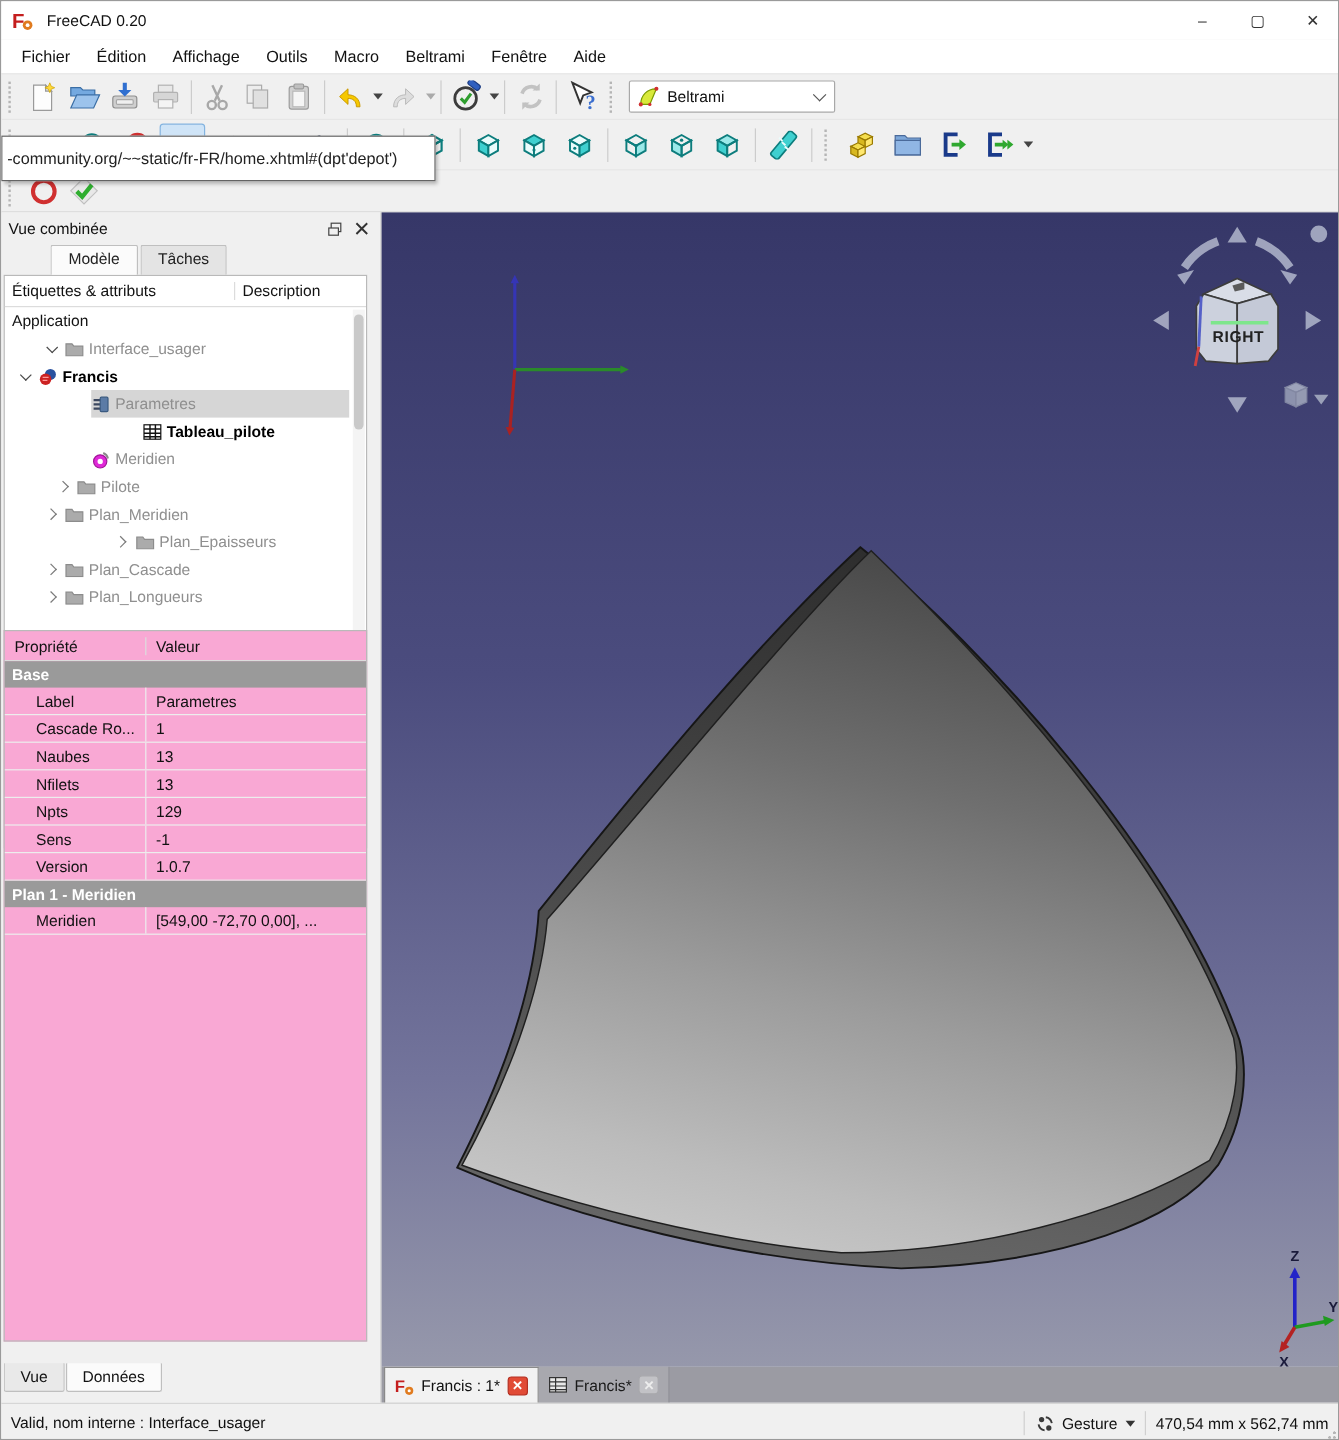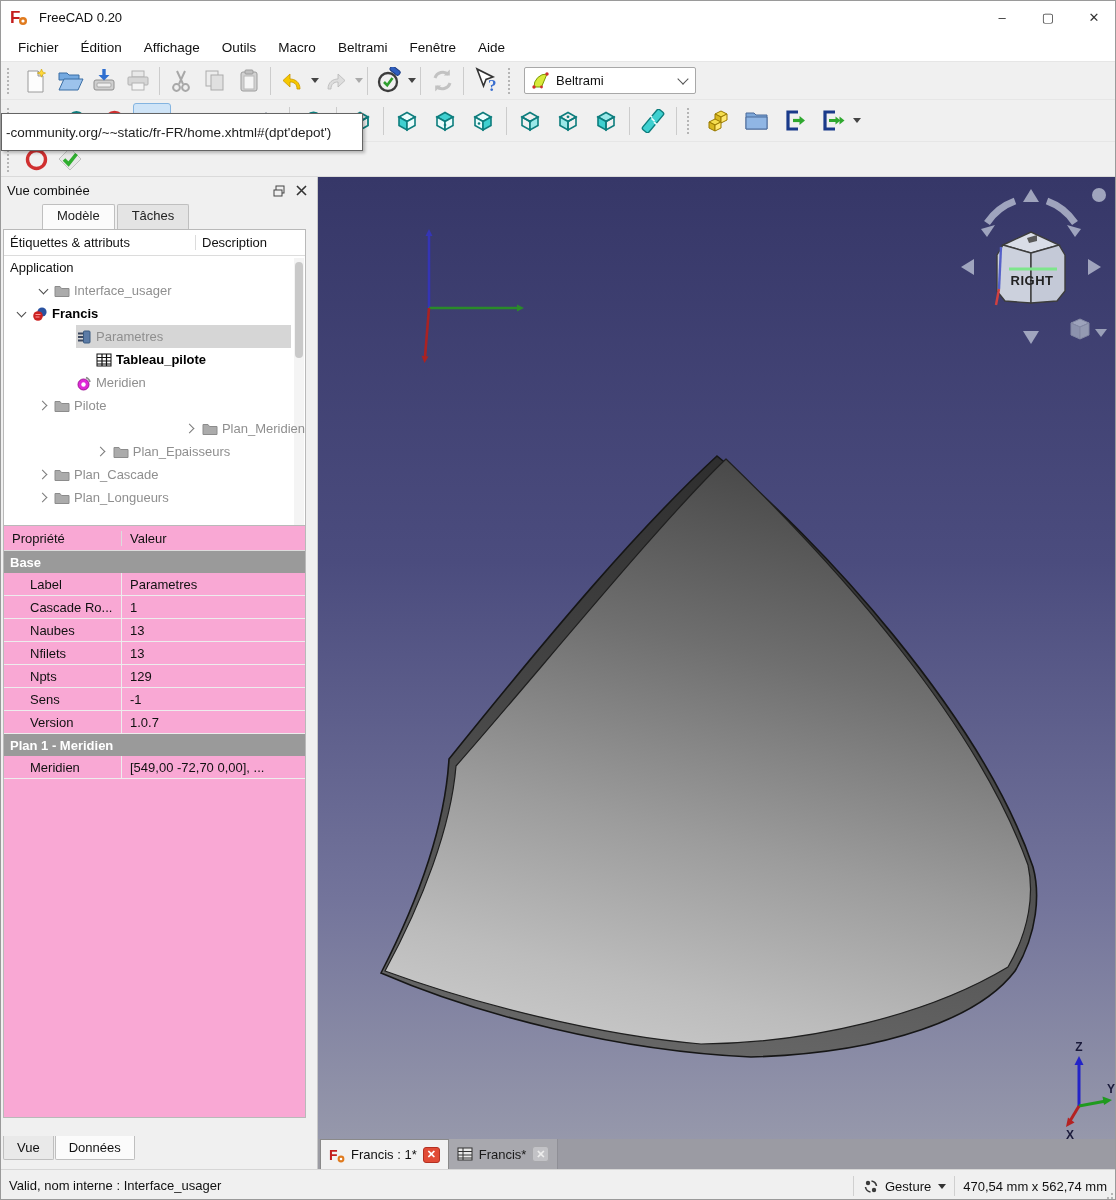--- a/index.html
+++ b/index.html
@@ -485,53 +485,53 @@
         <span class="tsel"></span>
         <span class="exp"></span>
         <span class="ticon">
             <svg width="16" height="16">
               <path d="M2 4.5h6M2 8h6M2 11.5h6" stroke="#3c4860" stroke-width="1.8"></path>
               <rect x="7.5" y="2" width="6.5" height="12" rx="1" fill="#5b7ba6" stroke="#3a5a80"></rect>
             </svg>
           </span>
         <span class="tlabel">Parametres</span>
       </div>
-      <div class="trow bold" style="padding-left:76px;">
+      <div class="trow bold" style="padding-left:52px;margin-left:47px;">
         <span class="exp"></span>
         <span class="ticon">
             <svg width="16" height="14">
               <rect x="1" y="1" width="14" height="12" fill="#fff" stroke="#111"></rect>
               <path d="M1 4.5h14M1 8h14M1 11h14M6 1v12M10.5 1v12" stroke="#111" stroke-width="1.2"></path>
             </svg>
           </span>
         <span class="tlabel">Tableau_pilote</span>
       </div>
       <div class="trow muted" style="padding-left:56px;">
         <span class="exp"></span>
         <span class="ticon">
             <svg width="16" height="16">
               <path d="M10 2.5a6.5 6.5 0 0 1 4 4.5" stroke="#8a8a8a" fill="none" stroke-width="1.6"></path>
               <circle cx="7.5" cy="9.5" r="5.5" fill="#e028d8" stroke="#a01898"></circle>
               <circle cx="7.5" cy="9.5" r="2.2" fill="#fff"></circle>
             </svg>
           </span>
         <span class="tlabel">Meridien</span>
       </div>
-      <div class="trow muted" style="padding-left:34px;">
+      <div class="trow muted" style="padding-left:44px;">
         <span class="exp">
             <span class="exp-closed"></span>
           </span>
         <span class="ticon">
             <svg width="16" height="13">
               <path d="M1 2.5h5l1.5 2H15v8H1z" fill="#ababab" stroke="#8c8c8c"></path>
             </svg>
           </span>
         <span class="tlabel">Pilote</span>
       </div>
-      <div class="trow muted" style="padding-left:34px;justify-content:flex-end;">
+      <div class="trow muted" style="padding-left:34px;">
         <span class="exp">
             <span class="exp-closed"></span>
           </span>
         <span class="ticon">
             <svg width="16" height="13">
               <path d="M1 2.5h5l1.5 2H15v8H1z" fill="#ababab" stroke="#8c8c8c"></path>
             </svg>
           </span>
         <span class="tlabel">Plan_Meridien</span>
       </div>

